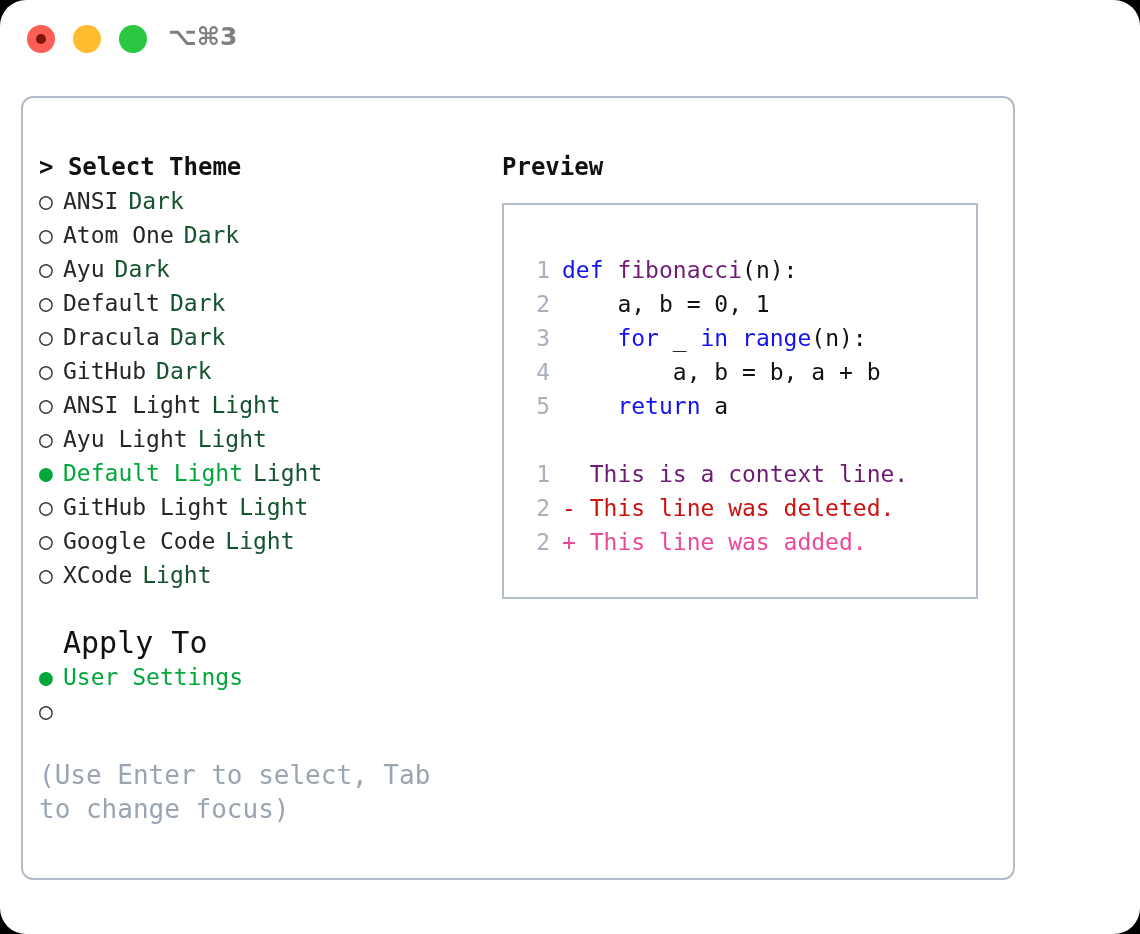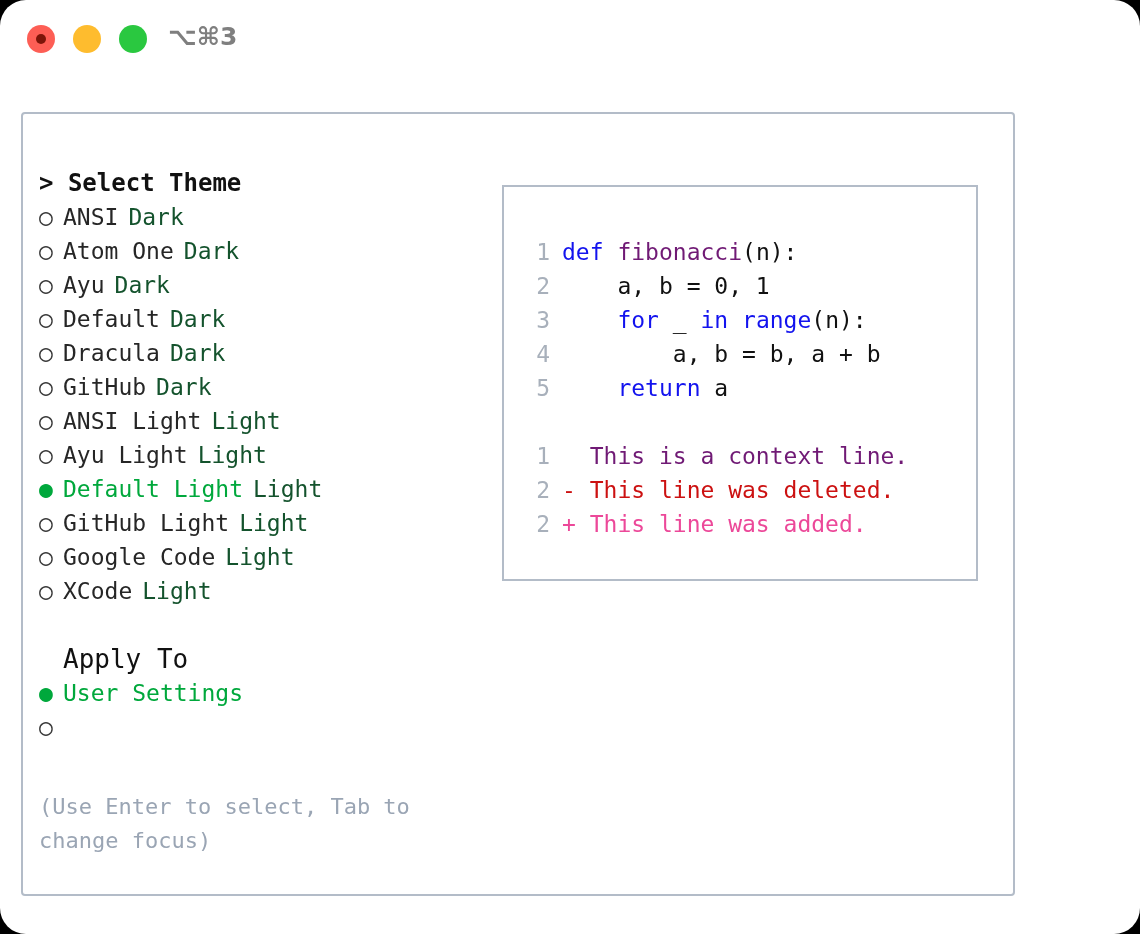--- a/index.html
+++ b/index.html
@@ -57,26 +57,26 @@
     left: 168px; top: 22px;
     font-size: 25px;
     font-weight: bold;
     color: #7f7f7f;
     letter-spacing: 0px;
     font-family: "DejaVu Sans", sans-serif;
   }
   
   .panel {
     position: absolute;
-    left: 21px; top: 112px;
+    left: 21px; top: 96px;
     width: 994px;
     height: 784px;
     box-sizing: border-box;
     border: 2px solid #b3bcc8;
-    border-radius: 4px;
+    border-radius: 12px;
     background: #ffffff;
   }
   .columns {
     position: absolute;
     left: 0; top: 0;
     width: 100%; height: 100%;
   }
   
   .left-col {
     position: absolute;
@@ -106,29 +106,29 @@
   .marker.off { color: #3b3b3b; }
   .marker.on  { color: #00a83c; }
   .opt-name { color: #262626; }
   .opt-row.selected .opt-name { color: #00a83c; }
   .opt-cat {
     color: #14532d;
     margin-left: 10px;
   }
   .spacer-row { height: 34px; }
   .apply-header {
+    font-size: 30px;
+    color: #111111;
+    line-height: 34px;
+    padding-left: 24px;
+    white-space: pre;
+  }
+  .help {
+    margin-top: 30px;
     font-size: 26px;
-    color: #111111;
-    line-height: 34px;
-    padding-left: 24px;
-    white-space: pre;
-  }
-  .help {
-    margin-top: 46px;
-    font-size: 22px;
     color: #9aa5b4;
     line-height: 34px;
     width: 400px;
     white-space: pre-wrap;
   }
   
   .right-col {
     position: absolute;
     left: 479px; top: 52px;
     width: 495px;
@@ -213,20 +213,21 @@
         <div class="apply-header">Apply To</div>
         <div id="apply-list">
             <div class="opt-row selected"><span class="marker on">●</span><span class="opt-name">User Settings</span></div>
             <div class="opt-row"><span class="marker off">○</span></div>
           </div>
 
         <div class="help">(Use Enter to select, Tab to change focus)</div>
       </div>
 
       <div class="right-col">
+        <div class="preview-title">Preview</div>
         <div class="preview-box">
           <div class="code" id="code-block"><div class="code-line"><span class="lineno">1</span><span><span class="tok-pl"></span><span class="tok-kw">def</span><span class="tok-pl"> </span><span class="tok-fn">fibonacci</span><span class="tok-pl">(n):</span></span></div><div class="code-line"><span class="lineno">2</span><span><span class="tok-pl">    </span><span class="tok-pl">a, b = 0, 1</span></span></div><div class="code-line"><span class="lineno">3</span><span><span class="tok-pl">    </span><span class="tok-kw">for</span><span class="tok-pl"> _ </span><span class="tok-kw">in</span><span class="tok-pl"> </span><span class="tok-kw">range</span><span class="tok-pl">(n):</span></span></div><div class="code-line"><span class="lineno">4</span><span><span class="tok-pl">        </span><span class="tok-pl">a, b = b, a + b</span></span></div><div class="code-line"><span class="lineno">5</span><span><span class="tok-pl">    </span><span class="tok-kw">return</span><span class="tok-pl"> a</span></span></div><div class="blank-line"></div><div class="code-line"><span class="lineno">1</span><span class="diff-ctx"><span>  </span><span>This is a context line.</span></span></div><div class="code-line"><span class="lineno">2</span><span class="diff-del"><span>- </span><span>This line was deleted.</span></span></div><div class="code-line"><span class="lineno">2</span><span class="diff-add"><span>+ </span><span>This line was added.</span></span></div></div>
         </div>
       </div>
 
     </div>
   </div>
 </div>
 
 </body></html>

